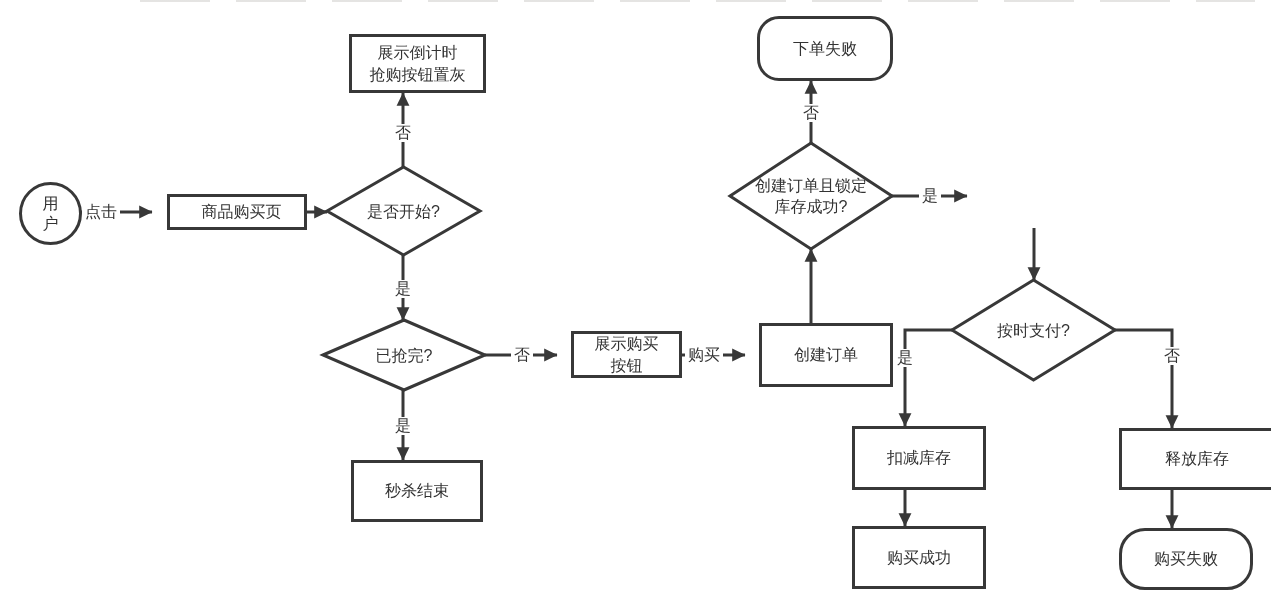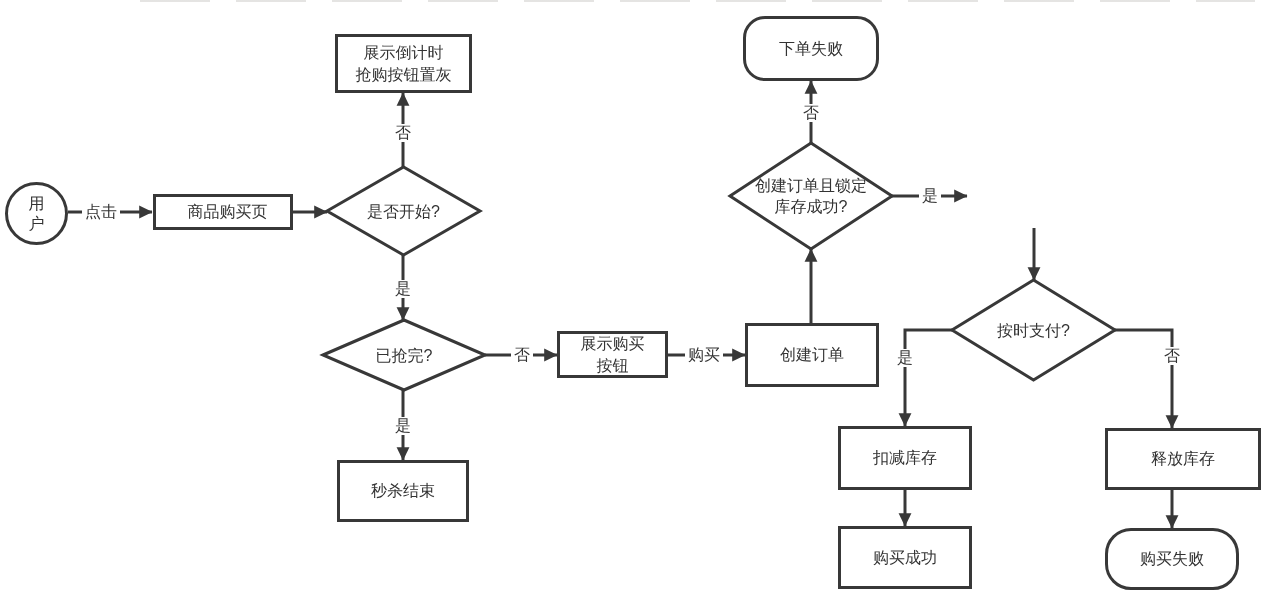--- a/index.html
+++ b/index.html
@@ -18,20 +18,21 @@
   }
   svg.edges{position:absolute;left:0;top:0;}
   .node{
     position:absolute;
     box-sizing:border-box;
     display:flex;align-items:center;justify-content:center;
     text-align:center;
     white-space:pre-line;
     font-size:16px;line-height:22px;
     color:#333333;
+    margin-left:14px;
   }
   .rect{
     background:#ffffff;
     border:3px solid #383838;
   }
   .circle{
     background:#ffffff;
     border:3px solid #383838;
     border-radius:50%;
     line-height:20px;

